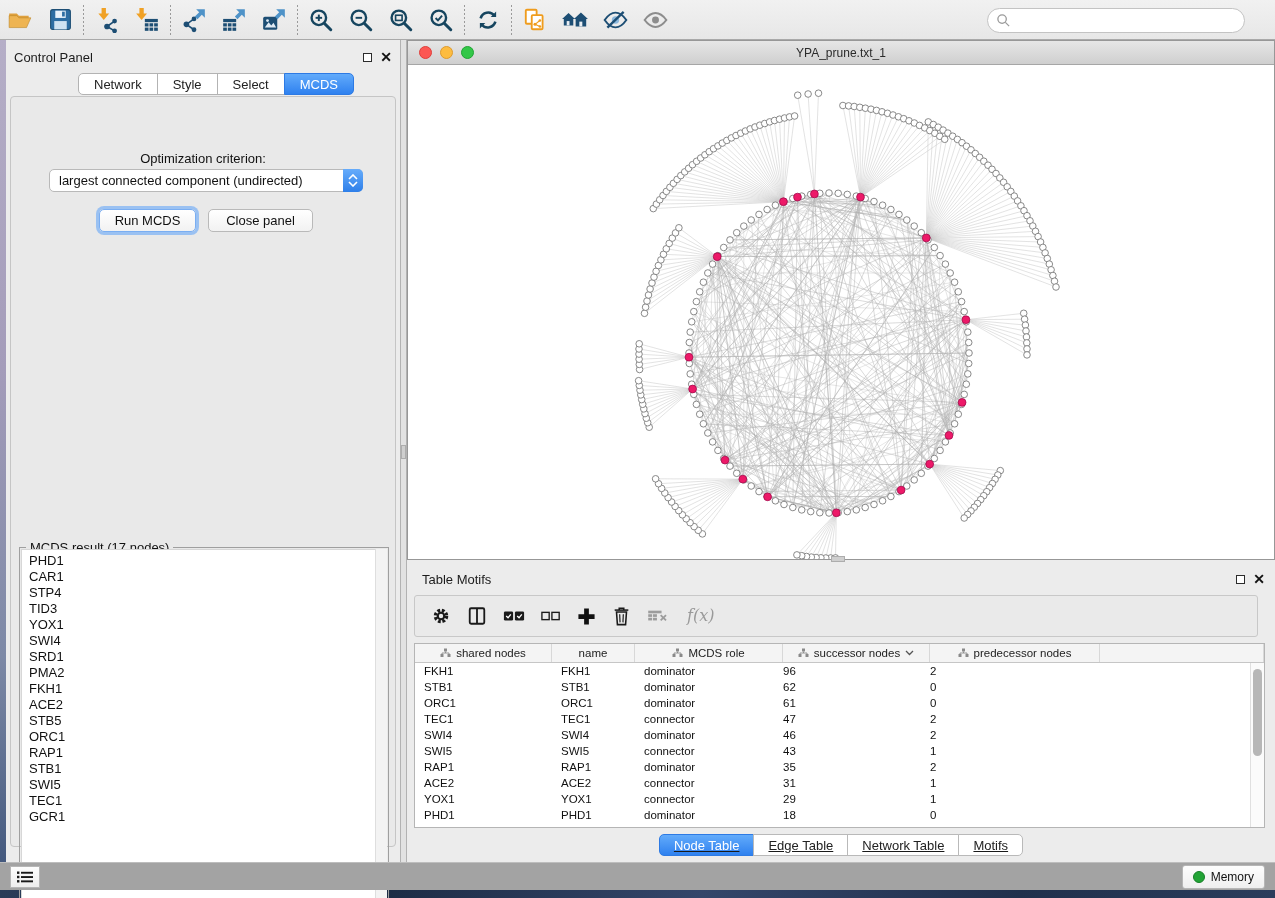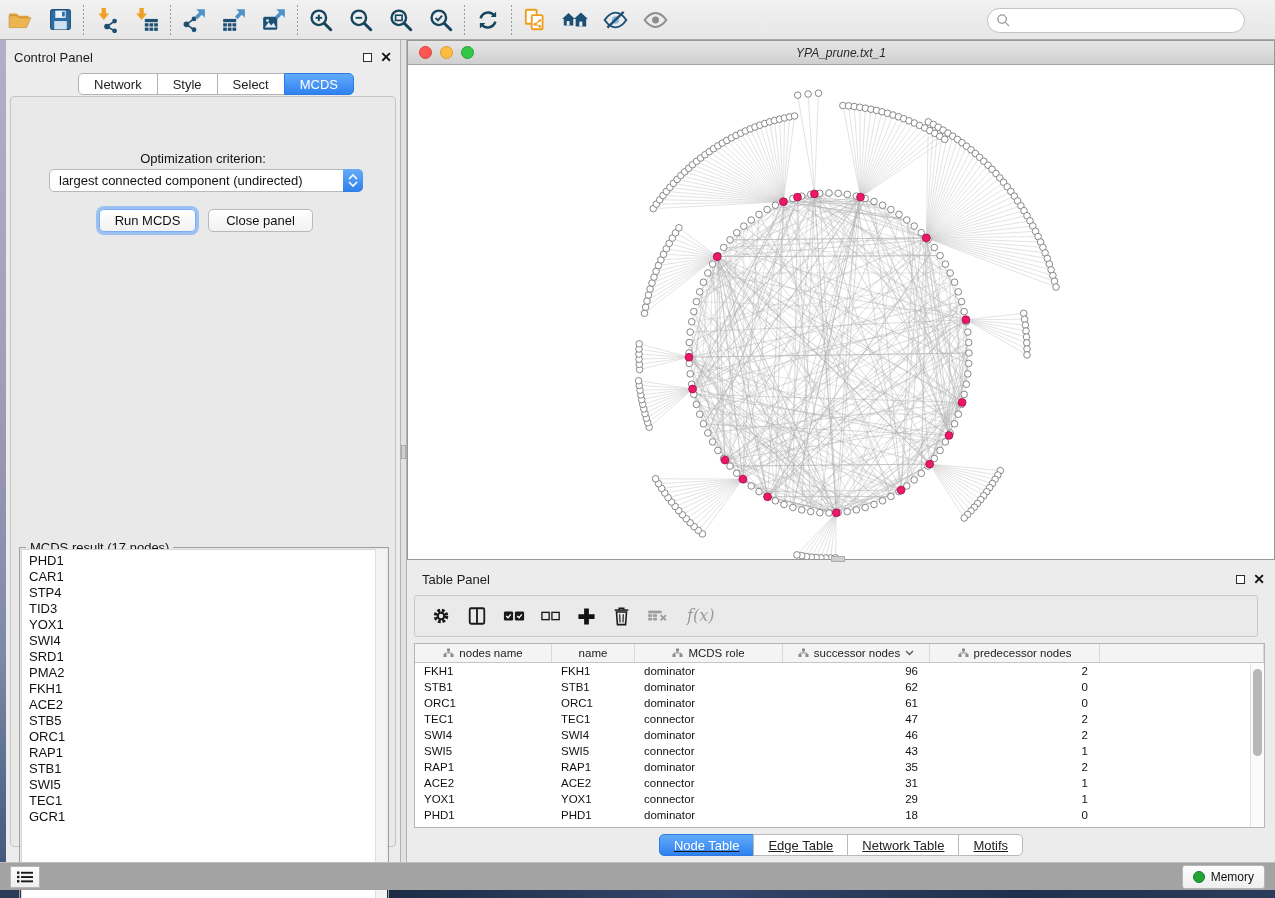--- a/index.html
+++ b/index.html
@@ -82,42 +82,42 @@
   
   .net-win { position:absolute; left:407px; top:40px; width:868px; height:520px;
              border:1px solid #979797; background:#fff; }
   .net-title { height:24px; background:linear-gradient(#e6e6e6,#cfcfcf); border-bottom:1px solid #a6a6a6;
                position:relative; display:flex; align-items:center; justify-content:center; }
   .tl { position:absolute; left:11px; top:5px; display:flex; gap:8px; }
   .tl span { width:13px; height:13px; border-radius:50%; display:block; }
   .tl-red   { background:#fc5753; border:1px solid #df3e3a; }
   .tl-yel   { background:#fdbc40; border:1px solid #de9b2d; }
   .tl-grn   { background:#33c748; border:1px solid #1fa533; }
-  .net-title .t { font-size:12px; color:#2a2a2a;font-style:italic; }
+  .net-title .t { font-size:12px; color:#2a2a2a; }
   .net-canvas { position:relative; width:866px; height:494px; background:#fff; overflow:hidden; }
 
   
   .table-panel { position:absolute; left:407px; top:565px; width:868px; height:297px; background:#ececec; }
   .tp-header { position:absolute; left:15px; top:5px; right:10px; height:18px;
                display:flex; justify-content:space-between; align-items:center; }
   .tp-toolbar { position:absolute; left:7px; top:30px; width:844px; height:42px;
                 background:#eaeaea; border:1px solid #c8c8c8; border-radius:3px;
                 display:flex; align-items:center; gap:16px; padding-left:16px; }
   .tp-toolbar .ti { display:flex; align-items:center; justify-content:center; }
 
   .data-table { position:absolute; left:7px; top:78px; width:851px; height:185px;
                 background:#fff; border:1px solid #b5b5b5; }
   .dt-head { display:flex; height:19px; background:#f4f4f4; border-bottom:1px solid #c6c6c6; }
   .dt-hcell { display:flex; align-items:center; justify-content:center; gap:5px;
               border-right:1px solid #d8d8d8; font-size:11.5px; color:#222; overflow:hidden; }
   .dt-body { position:relative; }
   .dt-row { display:flex; height:16px; }
   .dt-cell { font-size:11.5px; color:#111; line-height:16px; white-space:nowrap; overflow:hidden; }
   .dt-cell.l { padding-left:9px; text-align:left; }
-  .dt-cell.r { padding-right:12px; text-align:right; }
+  .dt-cell.r { padding-right:12px; text-align:left; }
   .dt-scroll { position:absolute; right:0; top:19px; bottom:0; width:14px;
                background:#fbfbfb; border-left:1px solid #e0e0e0; }
   .dt-thumb { position:absolute; left:2px; top:6px; width:9px; height:87px;
               background:#b7b7b7; border-radius:5px; }
 
   .tp-tabs { position:absolute; left:0; right:0; top:269px; display:flex; justify-content:center;text-decoration:underline; }
   .tp-tab { height:22px; line-height:21px; padding:0 14px; font-size:13px; background:#fff;
             border:1px solid #b9b9b9; margin-left:-1px; color:#222; }
   .tp-tab:first-child { border-radius:5px 0 0 5px; margin-left:0; }
   .tp-tab:last-child  { border-radius:0 5px 5px 0; }
@@ -1190,21 +1190,21 @@
           <circle cx="284.6" cy="324.0" r="3.9" fill="#ed1968" stroke="#a50b4e" stroke-width="0.8"></circle>
           <circle cx="281.0" cy="292.2" r="3.9" fill="#ed1968" stroke="#a50b4e" stroke-width="0.8"></circle>
         </g>
       </svg>
   </div>
 </div>
 <div class="hsplit-grip"></div>
 
 <div class="table-panel">
   <div class="tp-header">
-    <span class="panel-header-title">Table Panel</span>
+    <span class="panel-header-title">Table Motifs</span>
     <span class="win-ctl">
       <span class="float-ic"></span>
       <span class="close-ic">✕</span>
     </span>
   </div>
   <div class="tp-toolbar">
     <span class="ti">
       <svg width="20" height="20" viewBox="0 0 22 22">
           <circle cx="11" cy="11" r="6.2" fill="none" stroke="#1a1a1a" stroke-width="3.6" stroke-dasharray="3 1.9"></circle>
           <circle cx="11" cy="11" r="3.6" fill="none" stroke="#1a1a1a" stroke-width="2.4"></circle>
@@ -1270,21 +1270,21 @@
     <div class="dt-head" id="dt-head">
         <div class="dt-hcell" style="width: 137px;">
           <svg width="11" height="10" viewBox="0 0 11 10">
             <g fill="#8a8a8a">
               <rect x="4" y="0.5" width="3" height="3"></rect>
               <rect x="0.5" y="6" width="3" height="3"></rect>
               <rect x="7.5" y="6" width="3" height="3"></rect>
             </g>
             <path d="M5.5 3.5V5M2 6V5h7v1" fill="none" stroke="#8a8a8a" stroke-width="0.9"></path>
           </svg>
-          <span>nodes name</span>
+          <span>shared nodes</span>
         </div>
         <div class="dt-hcell" style="width: 83px;">
           <span>name</span>
         </div>
         <div class="dt-hcell" style="width: 148px;">
           <svg width="11" height="10" viewBox="0 0 11 10">
             <g fill="#8a8a8a">
               <rect x="4" y="0.5" width="3" height="3"></rect>
               <rect x="0.5" y="6" width="3" height="3"></rect>
               <rect x="7.5" y="6" width="3" height="3"></rect>

